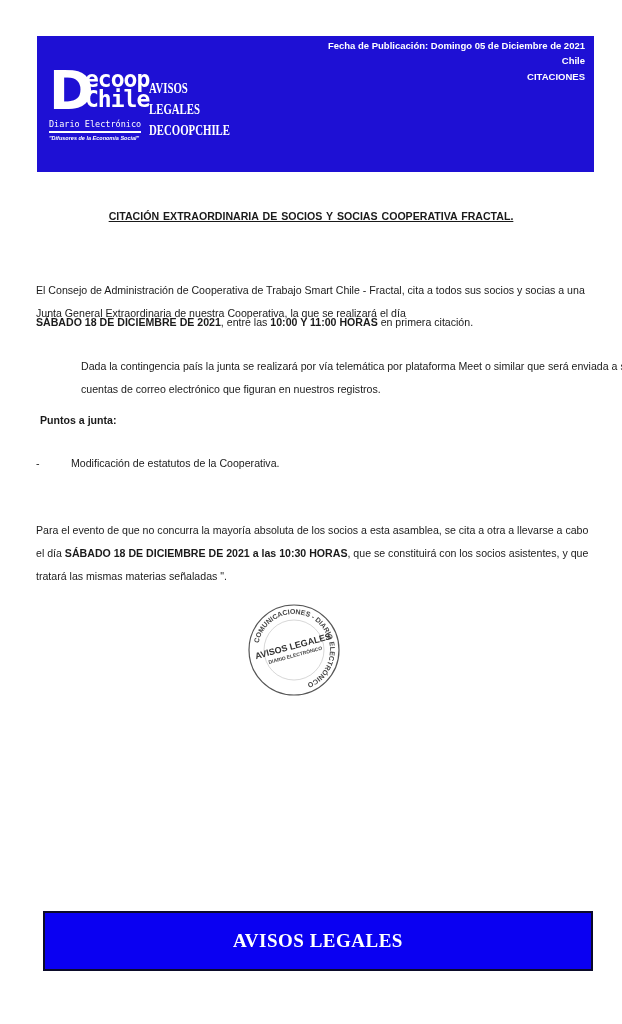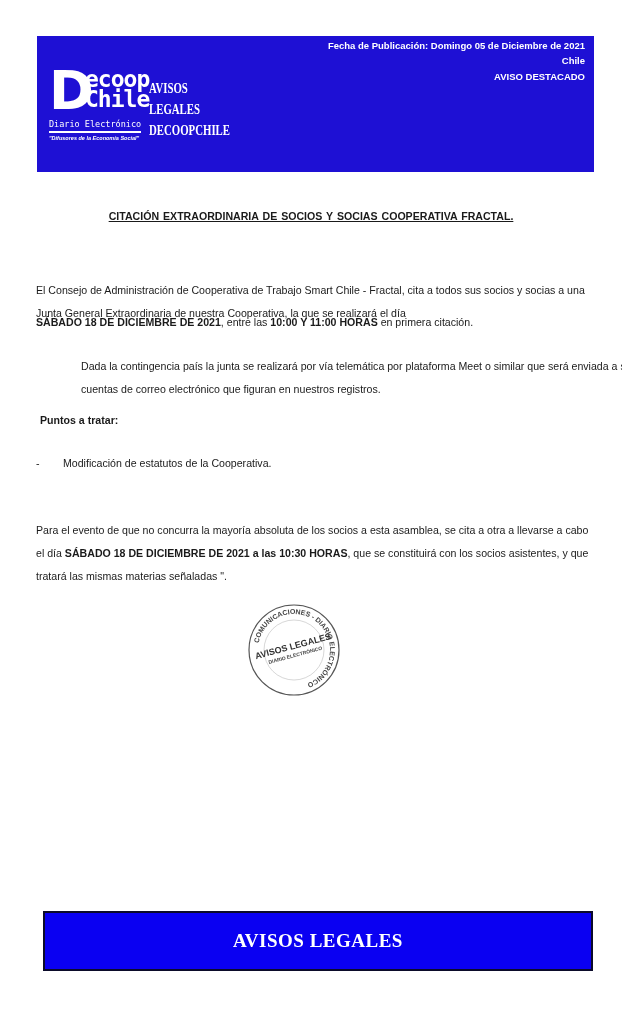--- a/index.html
+++ b/index.html
@@ -21,21 +21,21 @@
   .header-info .email { text-decoration: underline; font-weight: normal; }
 
   .title { position: absolute; left: 0; width: 622px; top: 210px; text-align: center; font-size: 10.6px; font-weight: bold; text-decoration: underline; word-spacing: 1px; }
 
   .para { position: absolute; left: 36px; width: 560px; font-size: 10.6px; line-height: 23px; }
   .p1 { top: 279px; }
   .p2 { top: 311px; }
   .p3 { top: 355px; margin-left: 45px; }
   .puntos { position: absolute; left: 40px; top: 414px; font-size: 10.6px; font-weight: bold; }
   .bullet-dash { position: absolute; left: 36px; top: 457px; font-size: 10.6px; }
-  .bullet-text { position: absolute; left: 63px; top: 457px; font-size: 10.6px; }
+  .bullet-text { position: absolute; left: 71px; top: 457px; font-size: 10.6px; }
   .p4 { top: 519px; }
 
   .stamp { position: absolute; left: 246px; top: 602px; width: 96px; height: 96px; }
 
   .footer-banner { position: absolute; left: 43px; top: 911px; width: 546px; height: 56px; background: #0a00f2; border: 2px solid #0b0b2a; display: flex; align-items: center; justify-content: center; }
   .footer-banner span { color: #fff; font-family: "Liberation Serif", serif; font-weight: bold; font-size: 19px; letter-spacing: 0.5px; }
 </style>
 </head>
 <body>
 
@@ -49,33 +49,33 @@
     <div class="logo-slogan">"Difusores de la Economía Social"</div>
   </div>
   <div class="logo-title">
     <div>AVISOS</div>
     <div>LEGALES</div>
     <div>DECOOPCHILE</div>
   </div>
   <div class="header-info">
     <div>Fecha de Publicación: Domingo 05 de Diciembre de 2021</div>
     <div>Chile</div>
-    <div>AVISO DESTACADO</div>
+    <div>CITACIONES</div>
   </div>
 </div>
 
 <div class="title">CITACIÓN  EXTRAORDINARIA  DE  SOCIOS Y SOCIAS COOPERATIVA FRACTAL.</div>
 
 <div class="para p1">El Consejo de Administración de Cooperativa de Trabajo Smart Chile - Fractal, cita a todos sus socios y socias a una Junta General Extraordinaria de nuestra Cooperativa, la que se realizará el día</div>
 
 <div class="para p2"><b>SÁBADO 18 DE DICIEMBRE DE 2021</b><span>, entre las </span><b>10:00 Y 11:00 HORAS</b><span> en primera citación.</span></div>
 
 <div class="para p3">Dada la contingencia país la junta se realizará por vía telemática por plataforma Meet o similar que será enviada a sus cuentas de correo electrónico que figuran en nuestros registros.</div>
 
-<div class="puntos">Puntos a tratar:</div>
+<div class="puntos">Puntos a junta:</div>
 
 <div class="bullet-dash">-</div>
 <div class="bullet-text">Modificación de estatutos de la Cooperativa.</div>
 
 <div class="para p4"><span>Para el evento de que no concurra la mayoría absoluta de los socios a esta asamblea, se cita a otra a llevarse a cabo el día </span><b>SÁBADO 18 DE DICIEMBRE DE 2021 a las 10:30 HORAS</b><span>, que se constituirá con los socios asistentes, y que tratará las mismas materias señaladas ".</span></div>
 
 <svg class="stamp" viewBox="0 0 96 96">
   <defs>
     <path id="ring" d="M 48 48 m -36 0 a 36 36 0 1 1 72 0 a 36 36 0 1 1 -72 0"></path>
   </defs>

